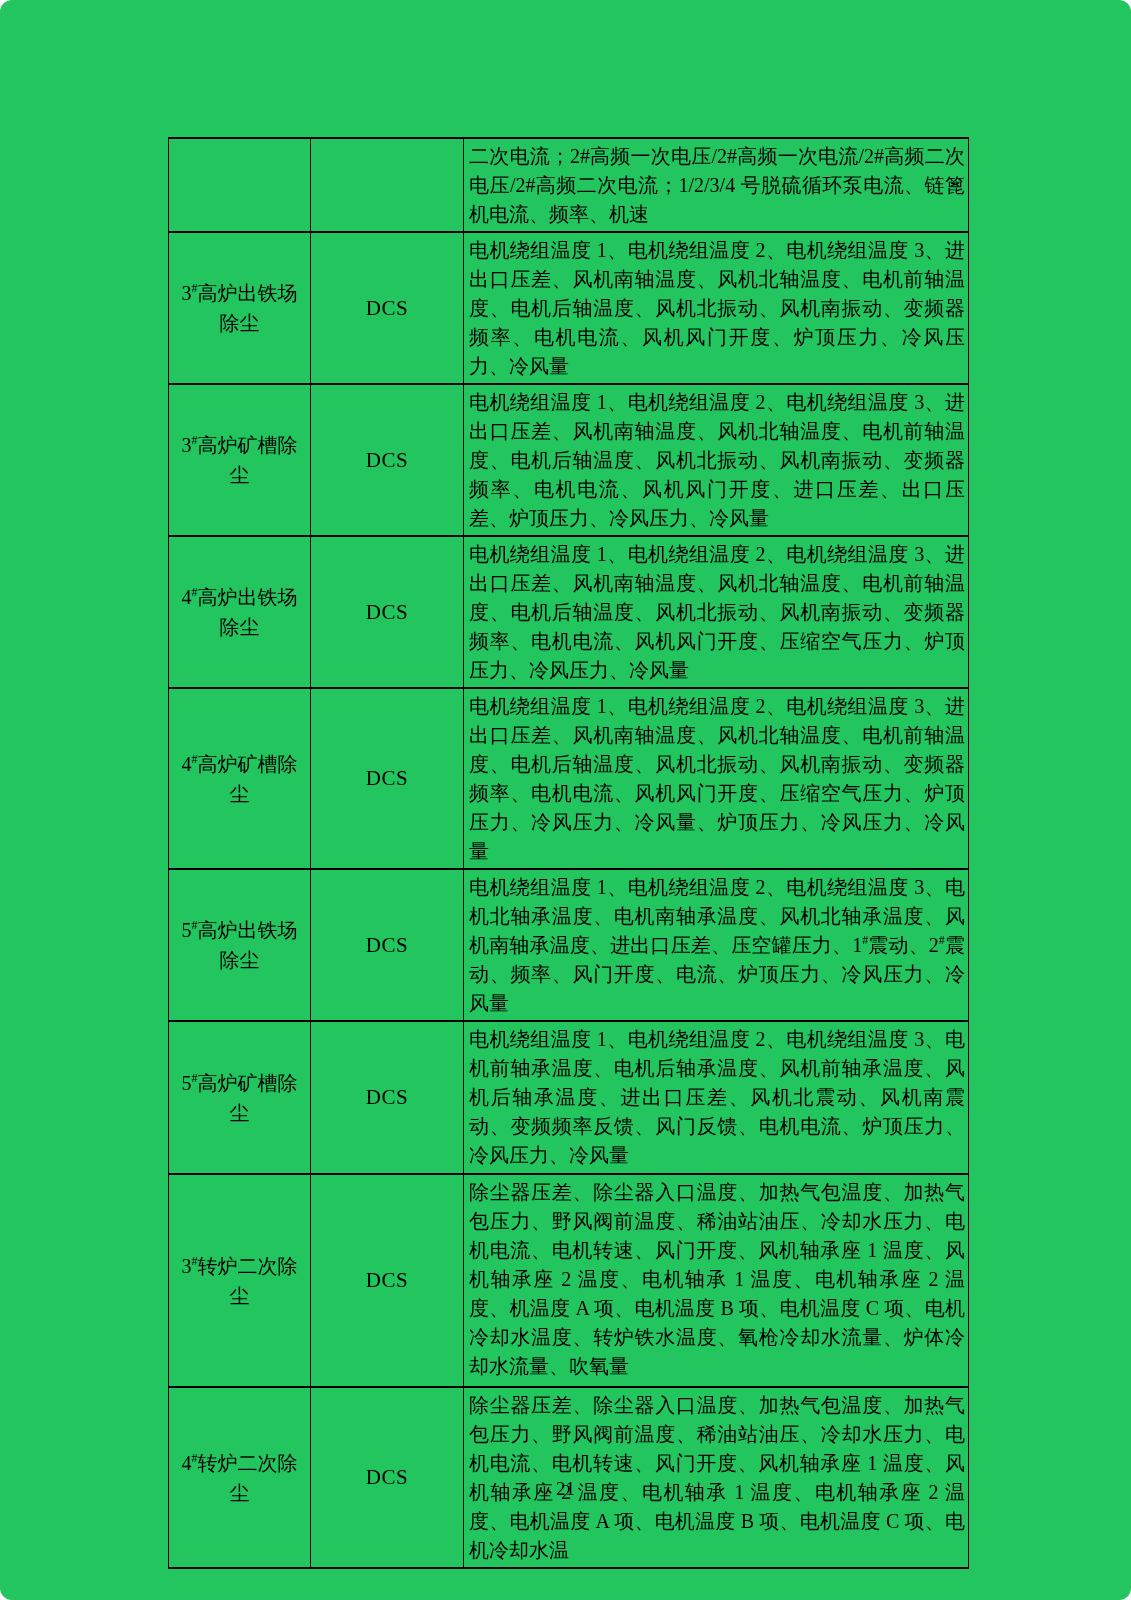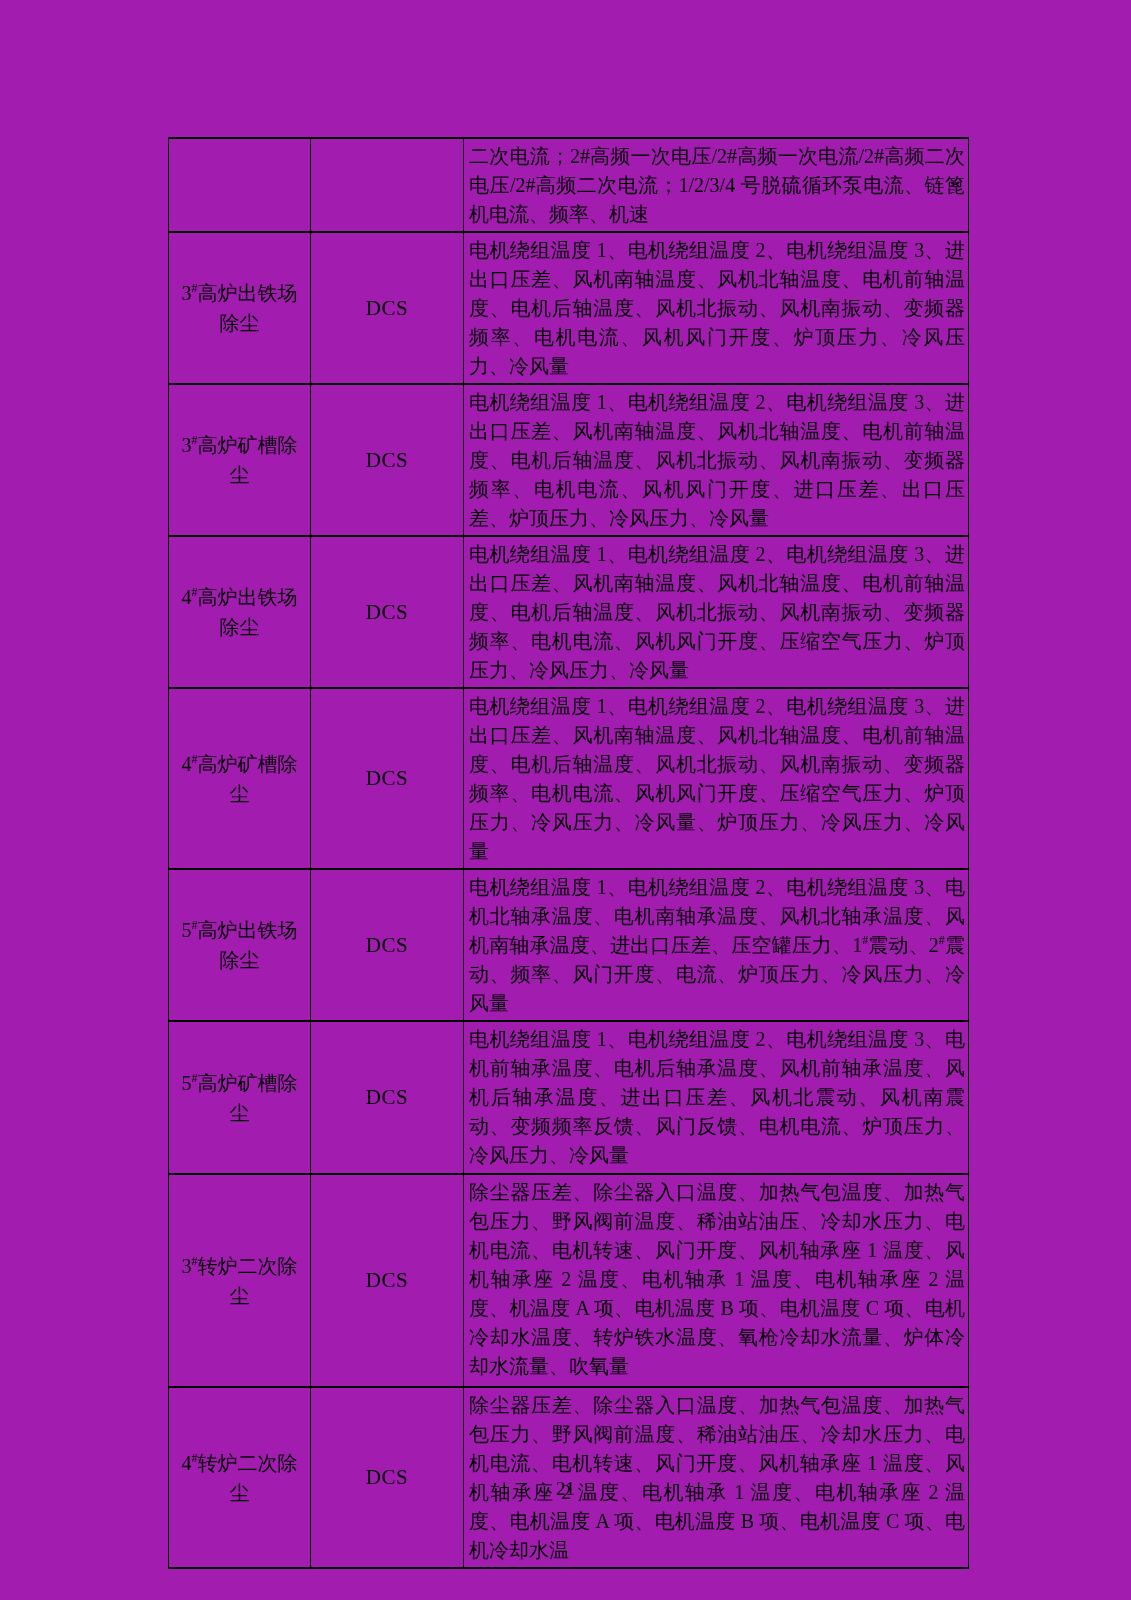--- a/index.html
+++ b/index.html
@@ -11,21 +11,22 @@
     width: 1131px;
     height: 1600px;
     position: relative;
     overflow: hidden;
     font-family: "Liberation Serif", "DejaVu Serif", serif;
     color: #000000;
   }
   .page {
     position: absolute;
     inset: 0;
-    background: #a21caf;
+    background: #22c55e;
+    border-radius: 12px;
   }
   table.doc-table {
     position: absolute;
     left: 168px;
     top: 137px;
     width: 800px;
     border-collapse: collapse;
     table-layout: fixed;
   }
   col.col-site   { width: 142px; }

